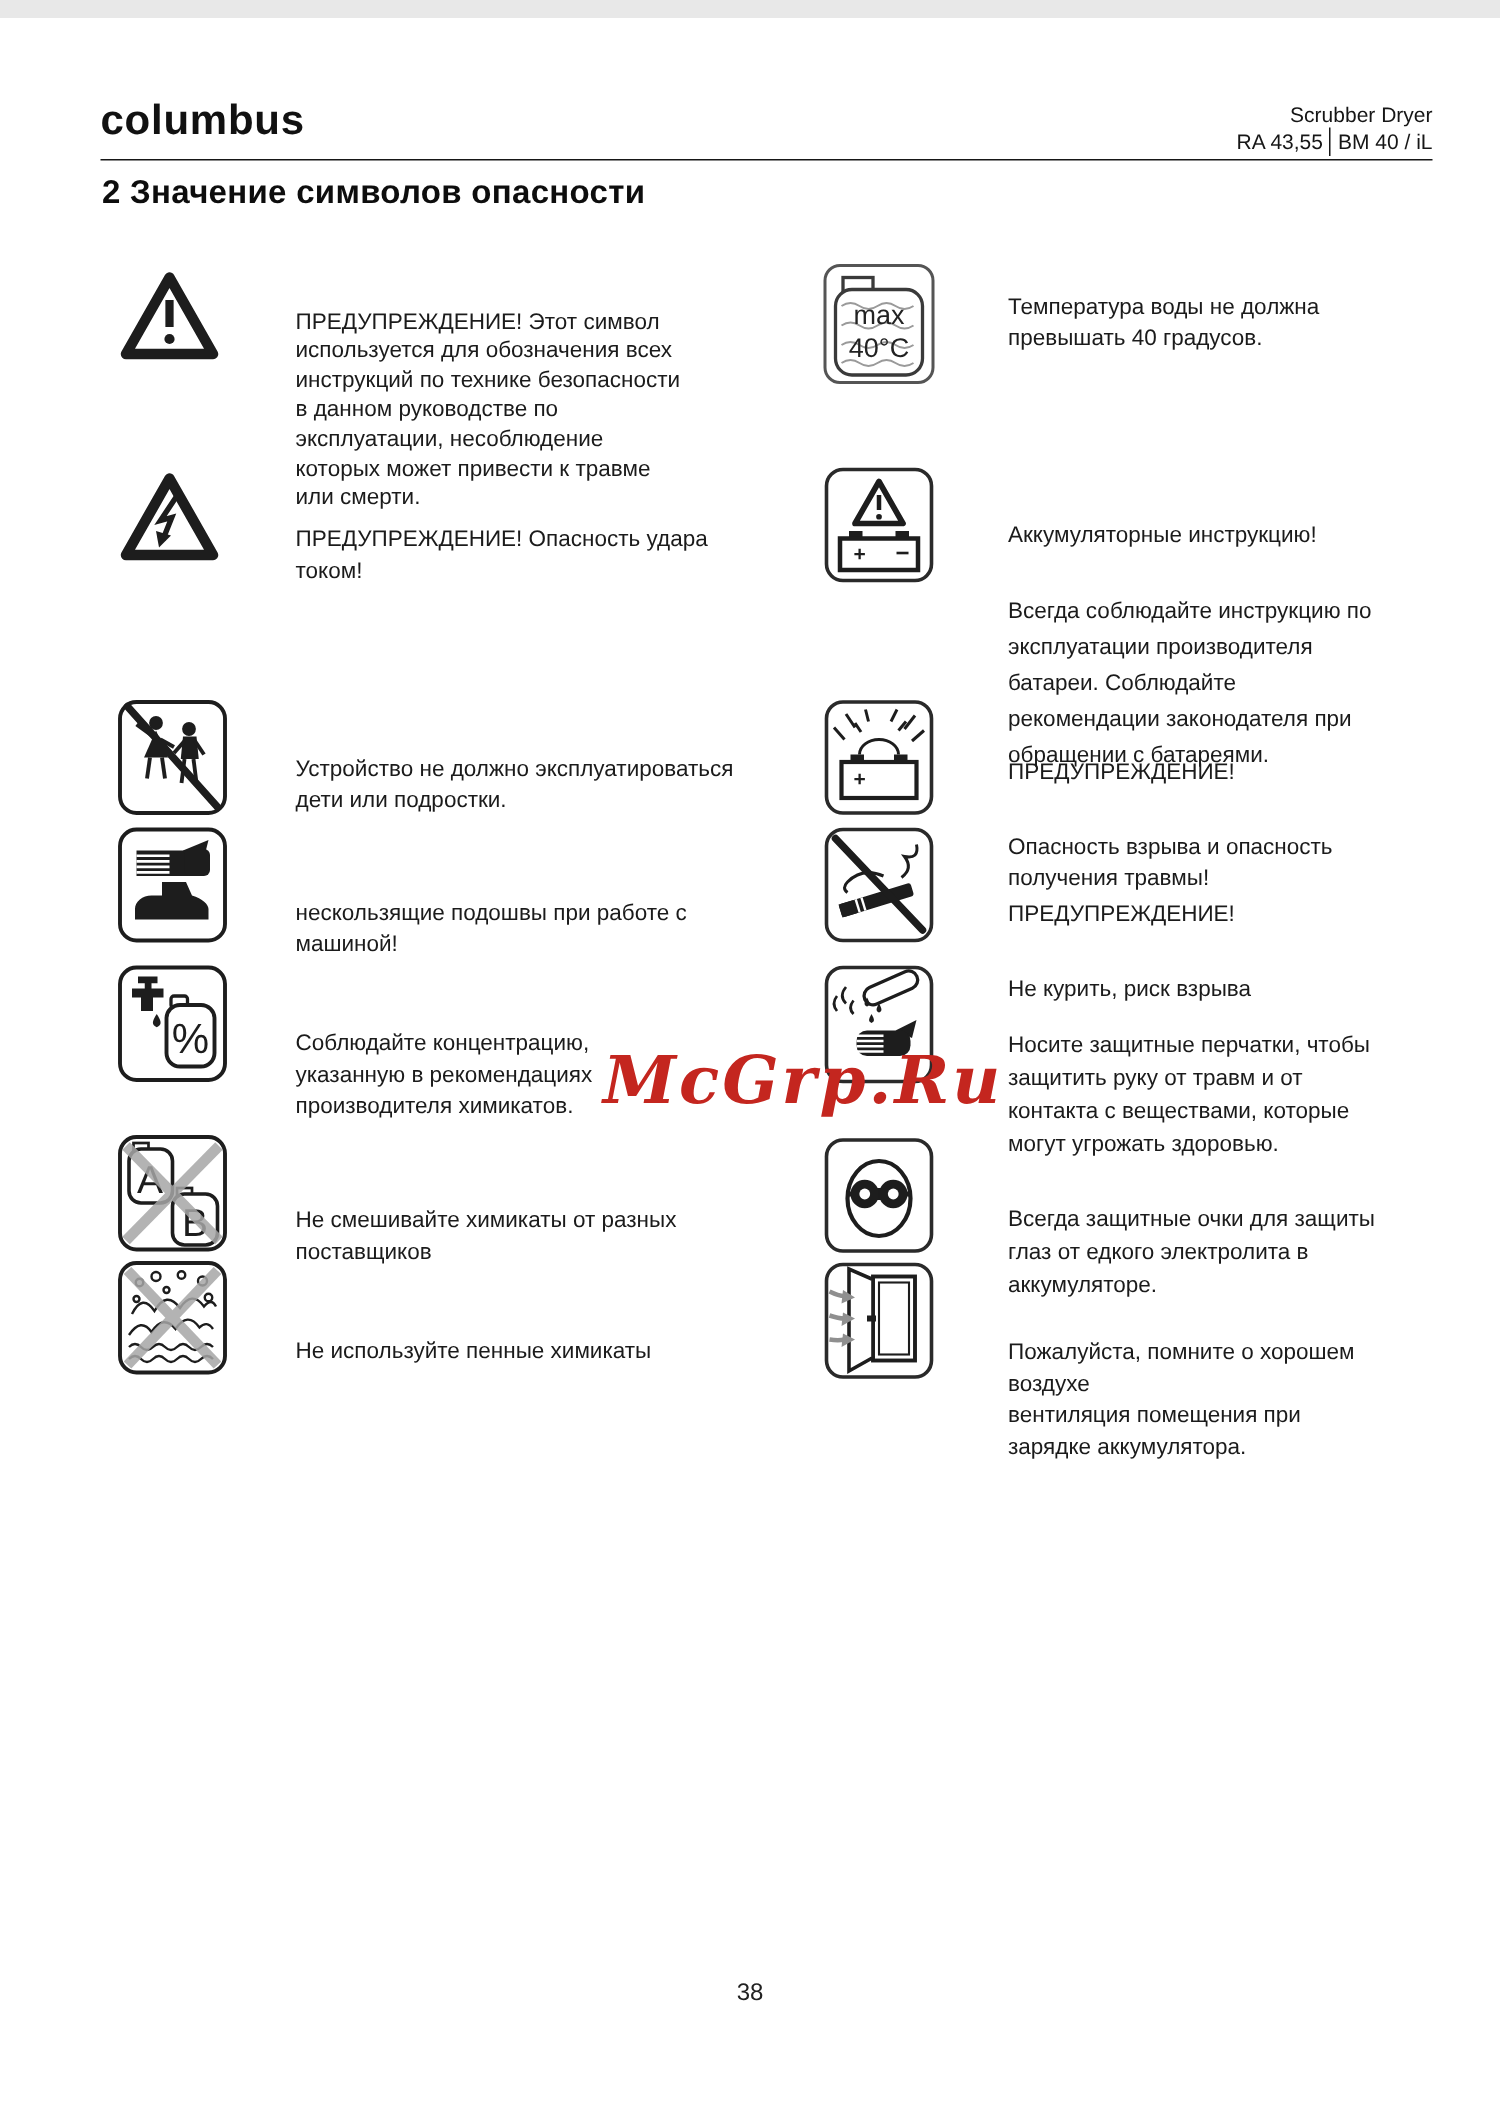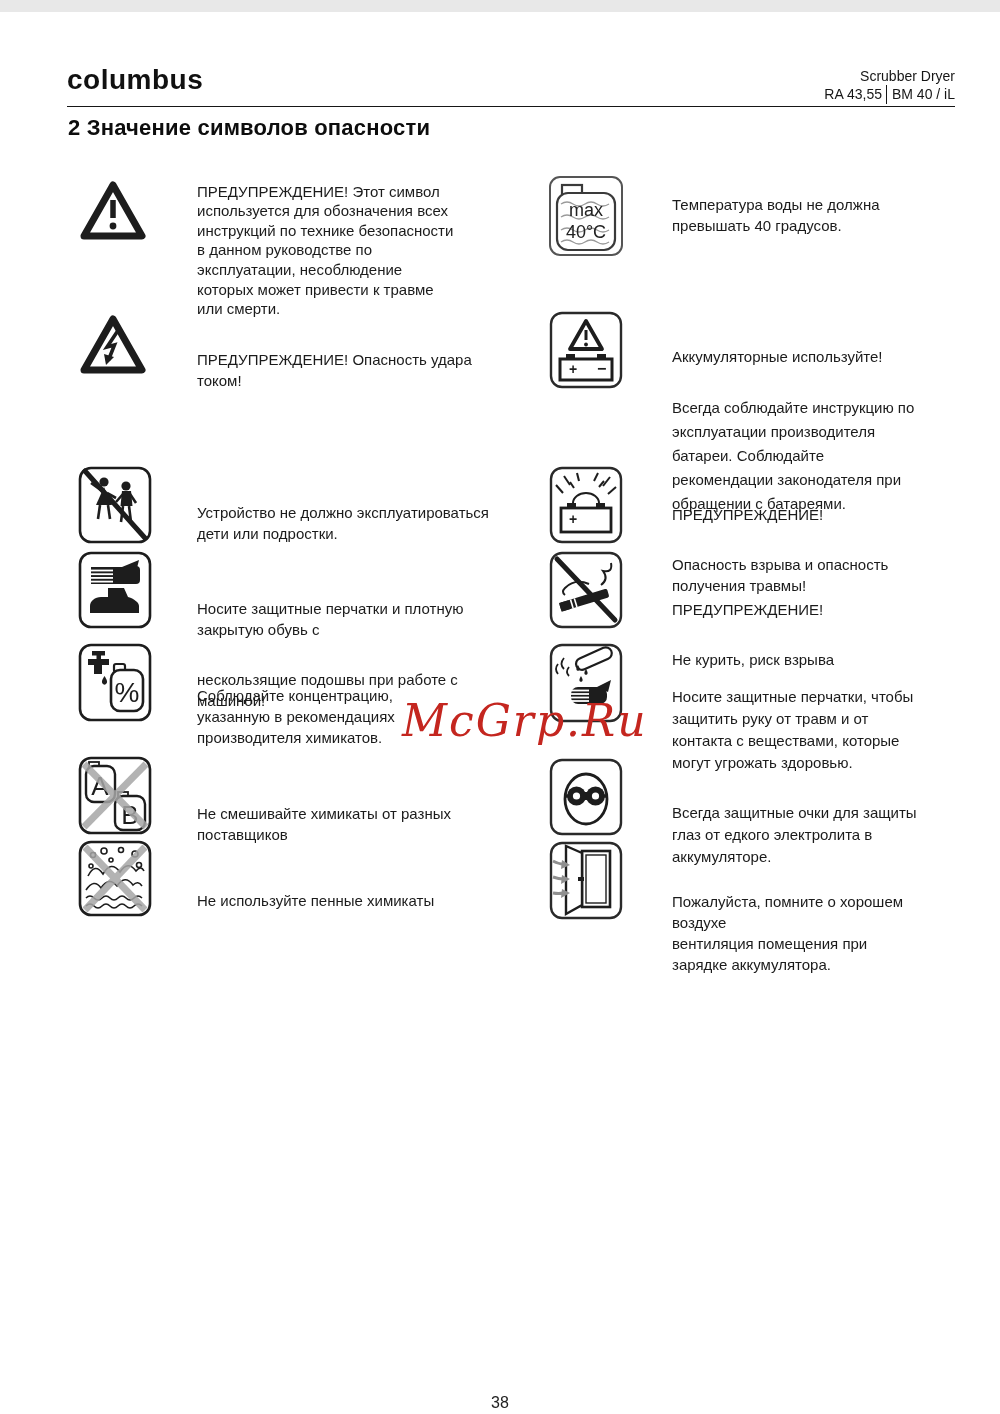--- a/index.html
+++ b/index.html
@@ -12,23 +12,23 @@
   .vbar{display:inline-block;width:0;height:19px;border-left:1.6px solid #161616;margin:0 5px 0 4px;}
   .rule{left:67px;top:94px;width:888px;height:0;border-top:1.6px solid #161616;}
   .title{left:68px;top:103px;font-size:22px;font-weight:bold;color:#0d0d0d;letter-spacing:.2px;}
   .icon{position:absolute;}
   .txt{position:absolute;width:332px;font-size:15px;line-height:21px;white-space:pre-line;color:#1b1b1b;}
   .txt.r{width:276px;}
   .p{margin:0 0 8px 0;}
   .lh19{line-height:19.6px;}
   .lh22{line-height:22px;}
   .lh24{line-height:24px;}
-  .watermark{left:402px;top:683px;font-family:"DejaVu Serif",serif;font-style:italic;font-weight:normal;
+  .watermark{left:402px;top:683px;font-family:"DejaVu Serif",serif;font-style:italic;font-weight:bold;
              font-size:44px;letter-spacing:2px;color:#c4261f;z-index:5;}
-  .pageno{left:0;top:1382px;width:1000px;text-align:center;font-size:16px;color:#222;}
+  .pageno{left:0;top:1308px;width:1000px;text-align:center;font-size:16px;color:#222;}
   svg text{font-family:"Liberation Sans",sans-serif;}
 </style>
 </head>
 <body>
 
 <div class="page">
 
   <div class="abs logo">columbus</div>
   <div class="abs hdr-right">
     <div>Scrubber Dryer</div>
@@ -40,21 +40,21 @@
   </div>
   <div class="abs rule"></div>
 
   <div class="abs title">2 Значение символов опасности</div>
 
   <svg class="icon" style="left:80px;top:167px" width="66" height="64" viewBox="0 0 66 64">
     <path d="M33 6 L62 57 L4 57 Z" fill="none" stroke="#1d1d1d" stroke-width="7" stroke-linejoin="round"></path>
     <line x1="33" y1="21" x2="33" y2="39" stroke="#1d1d1d" stroke-width="5.5"></line>
     <circle cx="33" cy="47" r="3.4" fill="#1d1d1d"></circle>
   </svg>
-  <div class="txt lh19" style="left:197px;top:150px">
+  <div class="txt lh19" style="left:197px;top:173px">
     <div class="p">ПРЕДУПРЕЖДЕНИЕ! Этот символ
 используется для обозначения всех
 инструкций по технике безопасности
 в данном руководстве по
 эксплуатации, несоблюдение
 которых может привести к травме
 или смерти.</div>
   </div>
 
   <svg class="icon" style="left:80px;top:301px" width="66" height="64" viewBox="0 0 66 64">
@@ -97,22 +97,20 @@
     <rect x="45" y="15" width="17" height="18" rx="4" fill="#1d1d1d"></rect>
     <g stroke="#ffffff" stroke-width="1.8">
       <line x1="13" y1="19.5" x2="35" y2="19.5"></line>
         <line x1="13" y1="23.2" x2="35" y2="23.2"></line>
       <line x1="13" y1="26.9" x2="35" y2="26.9"></line>
         <line x1="13" y1="30.6" x2="35" y2="30.6"></line>
     </g>
     <path d="M12 62 v-7 c0 -5 5 -9 11 -9 h7 v-9 h16 l4 9 c7 2 11 6 11 9 v7 z" fill="#1d1d1d"></path>
   </svg>
   <div class="txt" style="left:197px;top:565px">
-    <div class="p">Носите защитные перчатки и плотную
-закрытую обувь с</div>
     <div class="p">нескользящие подошвы при работе с
 машиной!</div>
   </div>
 
   <svg class="icon" style="left:78px;top:631px" width="74" height="79" viewBox="0 0 74 79">
     <rect x="2" y="2" width="70" height="75" rx="11" fill="#fff" stroke="#1d1d1d" stroke-width="2.6"></rect>
     <rect x="14" y="8" width="13" height="4.5" fill="#1d1d1d"></rect>
     <rect x="18.5" y="11" width="4.5" height="6" fill="#1d1d1d"></rect>
     <path d="M10 16 h21 v6 h-7 v9 h-8 v-9 h-6 z" fill="#1d1d1d"></path>
     <path d="M26.5 33 c-3.2 5 -3.6 7.2 0 8.8 c3.6 -1.6 3.2 -3.8 0 -8.8 z" fill="#1d1d1d"></path>
@@ -191,21 +189,21 @@
     <path d="M37 10 L53 38 L21 38 Z" fill="none" stroke="#1d1d1d" stroke-width="3.8" stroke-linejoin="round"></path>
     <line x1="37" y1="19" x2="37" y2="29" stroke="#1d1d1d" stroke-width="3"></line>
     <circle cx="37" cy="33.5" r="1.9" fill="#1d1d1d"></circle>
     <rect x="17" y="43" width="9" height="5" fill="#1d1d1d"></rect>
     <rect x="48" y="43" width="9" height="5" fill="#1d1d1d"></rect>
     <rect x="11" y="48" width="52" height="21" fill="#fff" stroke="#1d1d1d" stroke-width="3"></rect>
     <text x="20" y="63" font-size="14" font-weight="bold" fill="#1d1d1d">+</text>
     <text x="48" y="63" font-size="16" font-weight="bold" fill="#1d1d1d">−</text>
   </svg>
   <div class="txt r" style="left:672px;top:313px">
-    <div class="p">Аккумуляторные используйте!</div>
+    <div class="p">Аккумуляторные инструкцию!</div>
     <div class="p lh24">Всегда соблюдайте инструкцию по
 эксплуатации производителя
 батареи. Соблюдайте
 рекомендации законодателя при
 обращении с батареями.</div>
   </div>
 
   <svg class="icon" style="left:549px;top:454px" width="74" height="78" viewBox="0 0 74 78">
     <rect x="2" y="2" width="70" height="74" rx="11" fill="#fff" stroke="#2a2a2a" stroke-width="2.4"></rect>
     <g stroke="#1d1d1d" stroke-width="2" fill="none">

